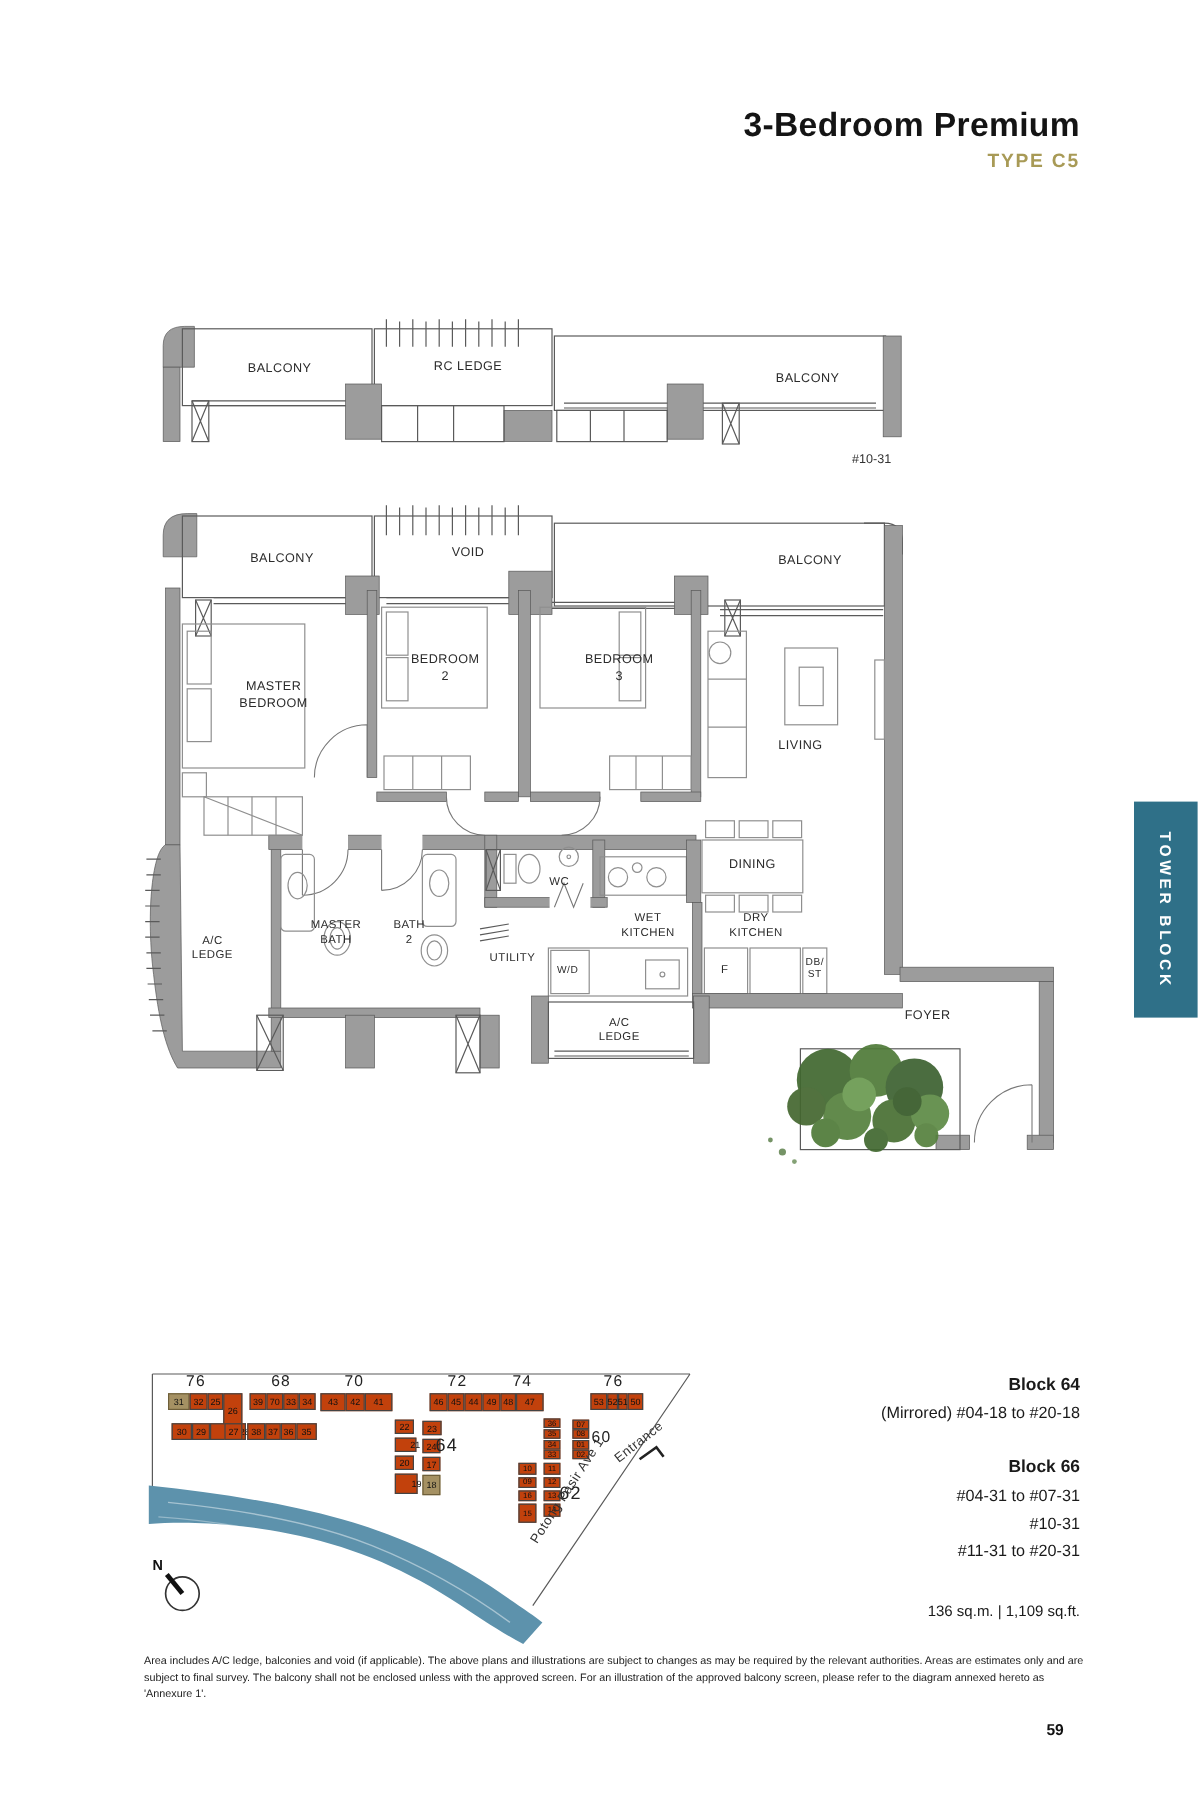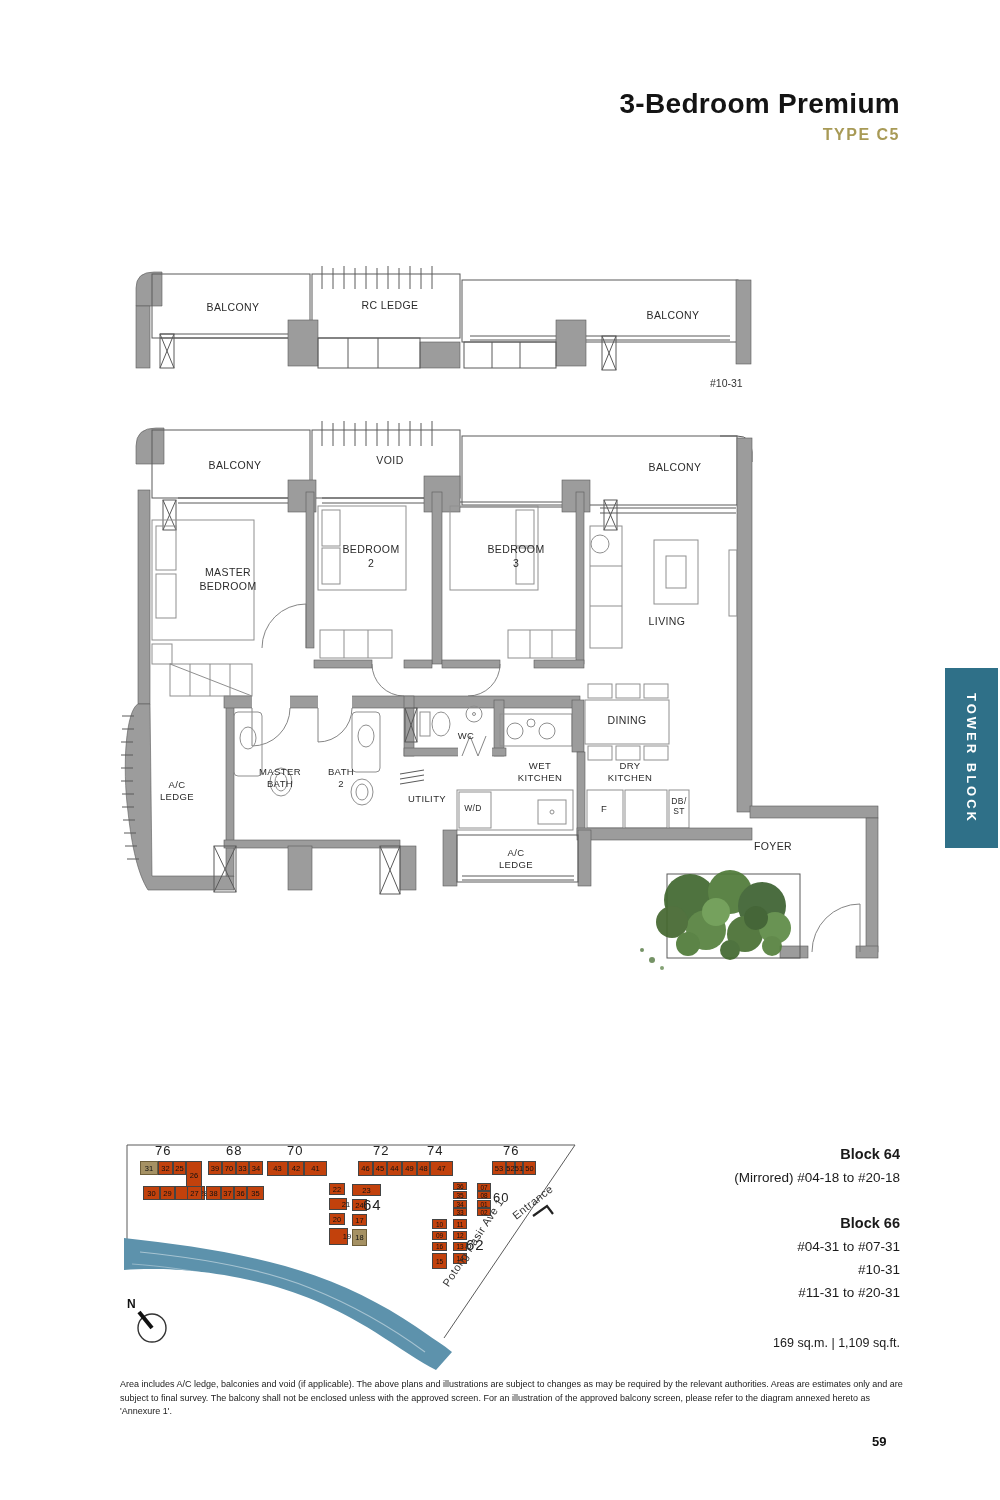--- a/index.html
+++ b/index.html
@@ -339,21 +339,21 @@
       <div class="unit" style="left: 417px; top: 1161px; width: 13px; height: 15px;">48</div>
       <div class="unit" style="left: 430px; top: 1161px; width: 23px; height: 15px;">47</div>
       <div class="unit" style="left: 492px; top: 1161px; width: 14px; height: 14px;">53</div>
       <div class="unit" style="left: 506px; top: 1161px; width: 9px; height: 14px;">52</div>
       <div class="unit" style="left: 515px; top: 1161px; width: 8px; height: 14px;">51</div>
       <div class="unit" style="left: 523px; top: 1161px; width: 13px; height: 14px;">50</div>
       <div class="unit" style="left: 329px; top: 1183px; width: 16px; height: 12px;">22</div>
       <div class="unit" style="left: 329px; top: 1198px; width: 16px; height: 12px; padding-left: 16px;">21</div>
       <div class="unit" style="left: 329px; top: 1213px; width: 16px; height: 12px;">20</div>
       <div class="unit" style="left: 329px; top: 1228px; width: 16px; height: 17px; padding-left: 17px;">19</div>
-      <div class="unit" style="left: 352px; top: 1184px; width: 29px; height: 12px;">23</div>
+      <div class="unit" style="left: 352px; top: 1184px; width: 16px; height: 12px;">23</div>
       <div class="unit" style="left: 352px; top: 1199px; width: 15px; height: 12px;">24</div>
       <div class="unit" style="left: 352px; top: 1214px; width: 15px; height: 12px;">17</div>
       <div class="unit hl" style="left: 352px; top: 1229px; width: 15px; height: 17px; background: rgb(165, 145, 99);">18</div>
       <div class="unit smf" style="left: 453px; top: 1182px; width: 14px; height: 8px;">36</div>
       <div class="unit smf" style="left: 453px; top: 1191px; width: 14px; height: 8px;">35</div>
       <div class="unit smf" style="left: 453px; top: 1200px; width: 14px; height: 8px;">34</div>
       <div class="unit smf" style="left: 453px; top: 1208px; width: 14px; height: 8px;">33</div>
       <div class="unit smf" style="left: 477px; top: 1183px; width: 14px; height: 8px;">07</div>
       <div class="unit smf" style="left: 477px; top: 1191px; width: 14px; height: 8px;">08</div>
       <div class="unit smf" style="left: 477px; top: 1200px; width: 14px; height: 8px;">01</div>
@@ -382,19 +382,19 @@
   <div class="rot" style="left:510px;top:1212px;transform:rotate(-38deg);transform-origin:left top;color:#333;font-size:11px;letter-spacing:.5px;">Entrance</div>
   <div class="rot" style="left:127px;top:1297px;color:#111;font-size:12px;font-weight:bold;">N</div>
 
   <div class="info">
     <div class="bt">Block 64</div>
     <div class="ln">(Mirrored) #04-18 to #20-18</div>
     <div class="bt2">Block 66</div>
     <div class="ln">#04-31 to #07-31</div>
     <div class="ln">#10-31</div>
     <div class="ln">#11-31 to #20-31</div>
-    <div class="area">169 sq.m.   |   1,109 sq.ft.</div>
+    <div class="area">136 sq.m.   |   1,109 sq.ft.</div>
   </div>
 
   <div class="disclaimer">Area includes A/C ledge, balconies and void (if applicable). The above plans and illustrations are subject to changes as may be required by the relevant authorities. Areas are estimates only and are subject to final survey. The balcony shall not be enclosed unless with the approved screen. For an illustration of the approved balcony screen, please refer to the diagram annexed hereto as 'Annexure 1'.</div>
   <div class="pagenum">59</div>
 
 </div>
 
 </body></html>

